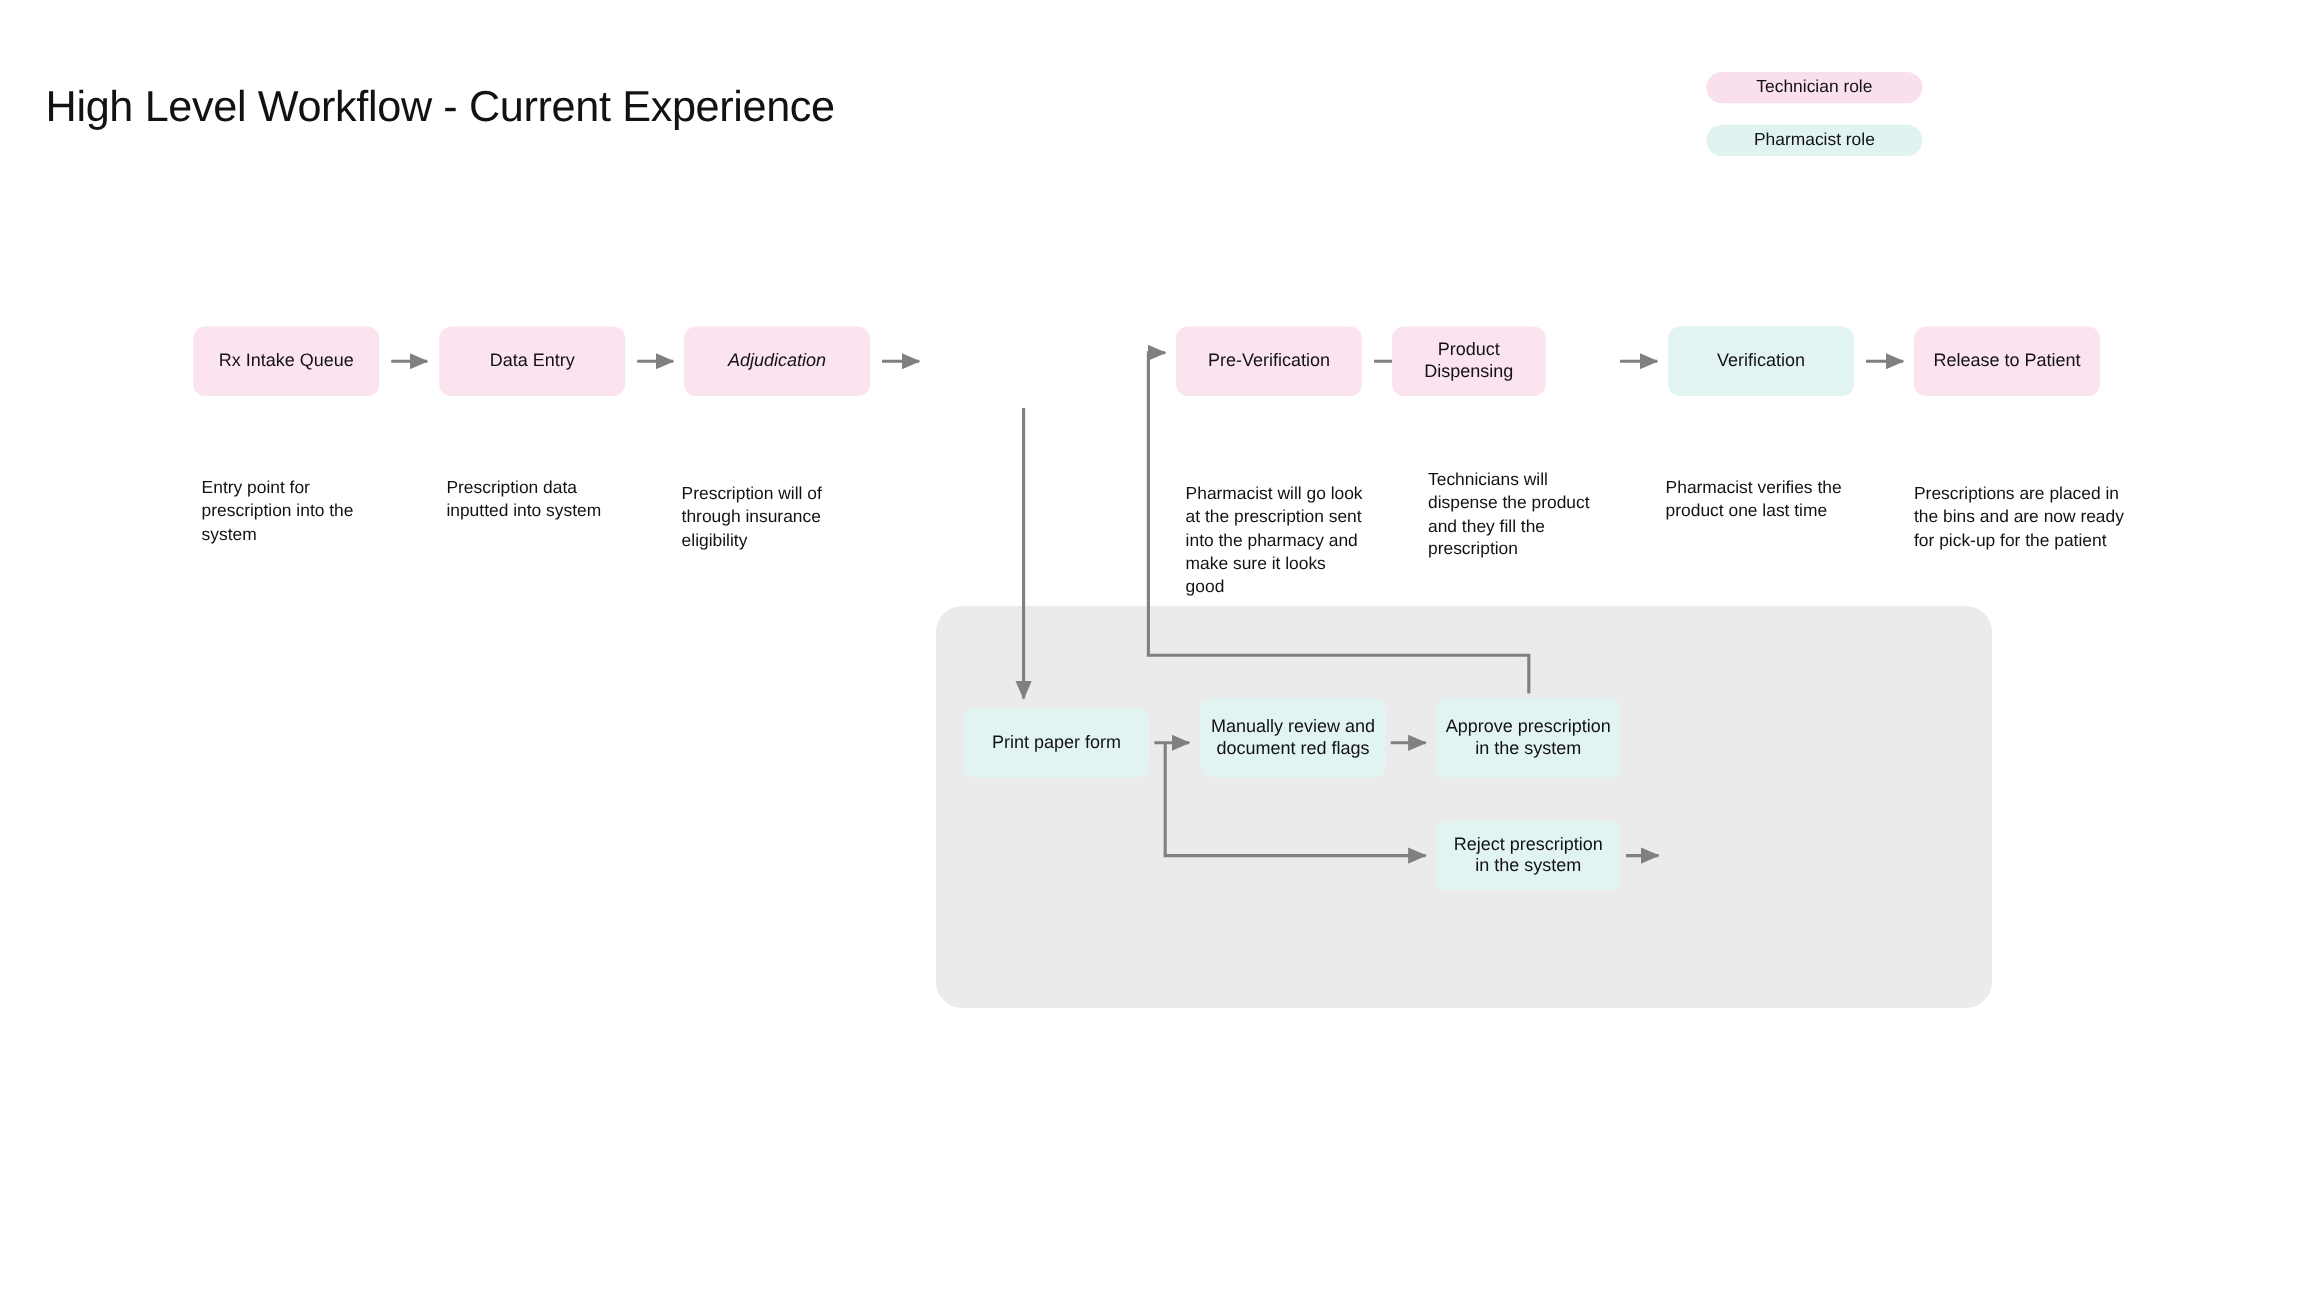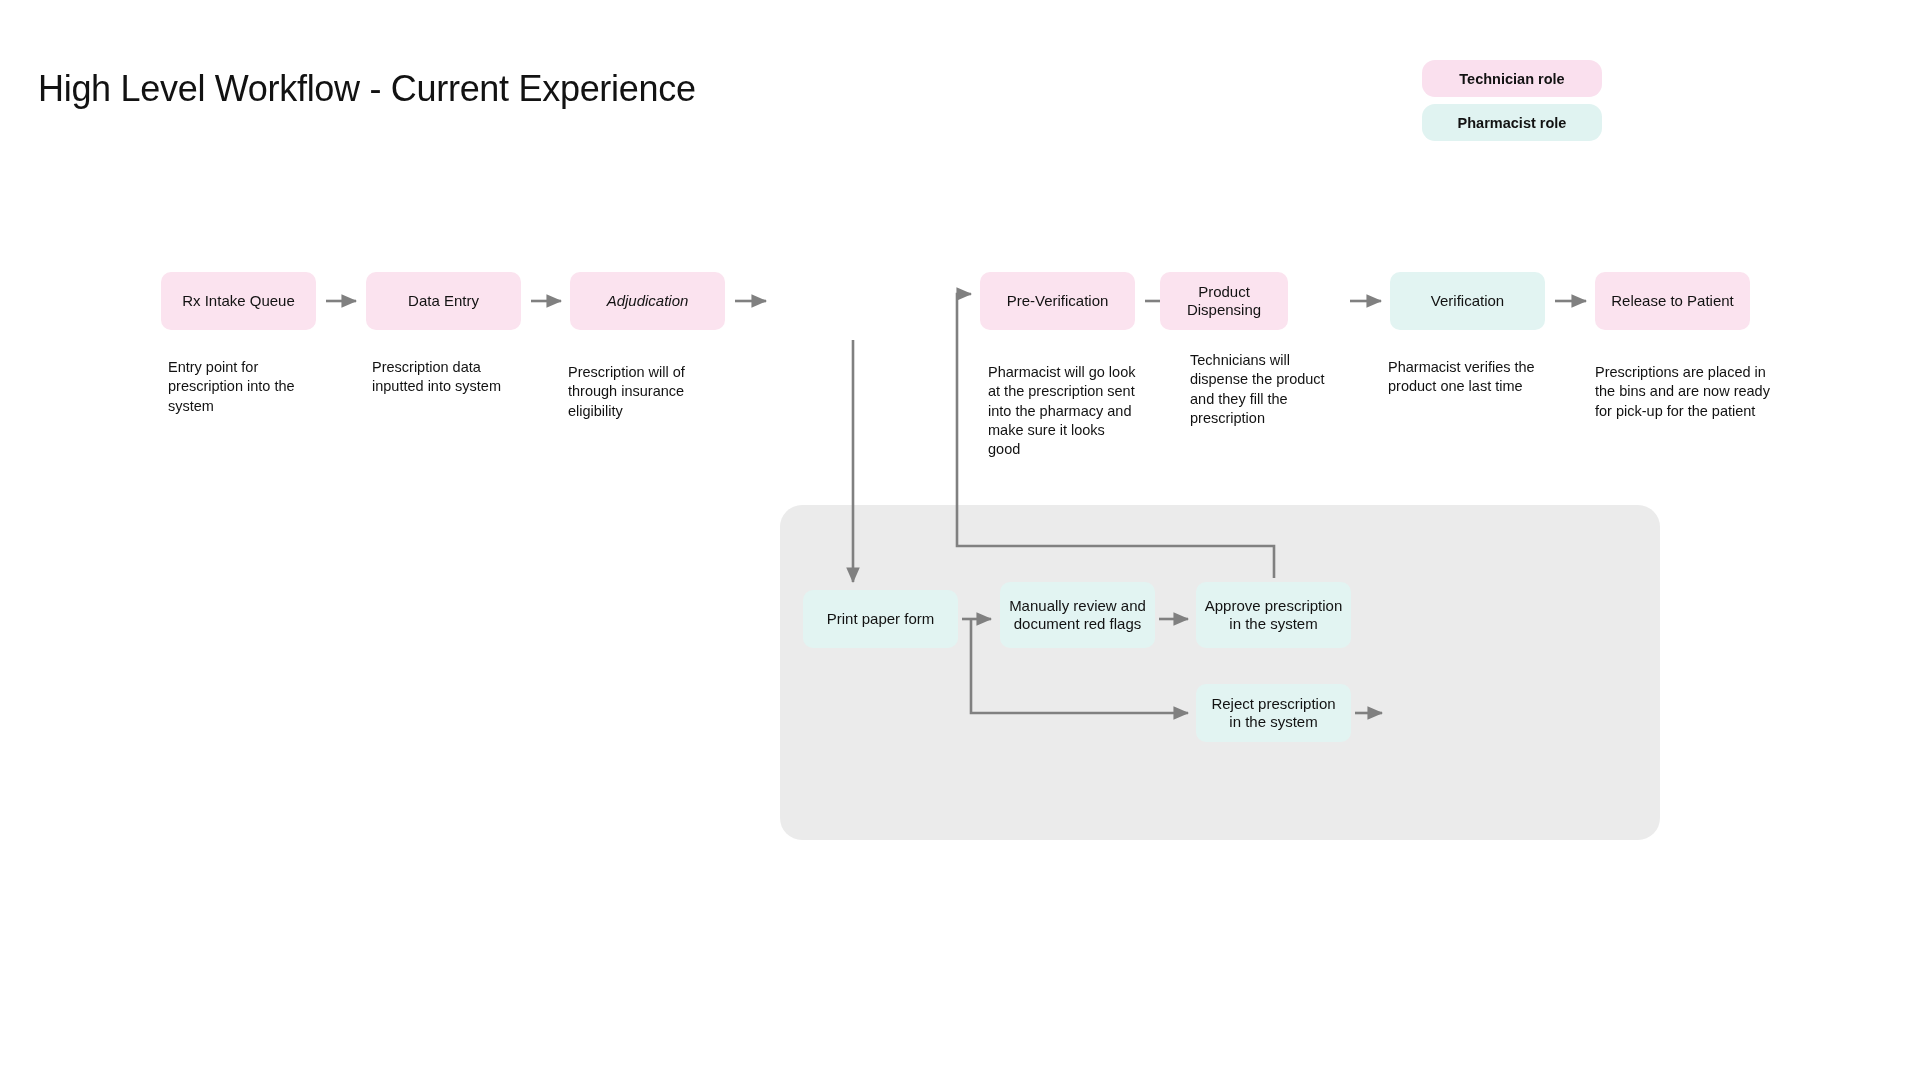--- a/index.html
+++ b/index.html
@@ -28,27 +28,26 @@
   }
 
   
   #legend {
     position: absolute;
     right: 498px; top: 60px;
     width: 0;
   }
   .legend-pill {
     position: absolute;
-    width: 180px; height: 37px;
+    width: 180px; height: 26px;
     border-radius: 13px;
     display: flex; align-items: center; justify-content: center;
     font-size: 14.5px;
     color: #121212;
     white-space: nowrap;
-    font-weight: bold;
   }
   #legend-technician { left: 0; top: 0;  background: #fae0ee; }
   #legend-pharmacist { left: 0; top: 44px; background: #e0f3f1; }
 
   
   #subprocess-panel {
     position: absolute;
     left: 780px; top: 505px;
     width: 880px; height: 335px;
     background: #ebebeb;
@@ -98,20 +97,21 @@
   #node-reject          { left: 1196px; top: 684px; width: 155px; height: 58px; }
   #node-cancelled       { left: 1390px; top: 684px; width: 155px; height: 58px; }
 
   
   .caption {
     position: absolute;
     font-size: 14.5px;
     line-height: 1.33;
     color: #121212;
     white-space: pre-line;
+    margin-top: 40px;
   }
   #caption-rx-intake    { left: 168px; top: 358px; width: 150px; }
   #caption-data-entry   { left: 372px; top: 358px; width: 150px; }
   #caption-adjudication { left: 568px; top: 363px; width: 150px; }
   #caption-pre-verify   { left: 988px; top: 363px; width: 150px; }
   #caption-product-disp { left: 1190px; top: 351px; width: 155px; }
   #caption-verification { left: 1388px; top: 358px; width: 175px; }
   #caption-release      { left: 1595px; top: 363px; width: 175px; }
 </style>
 </head>

